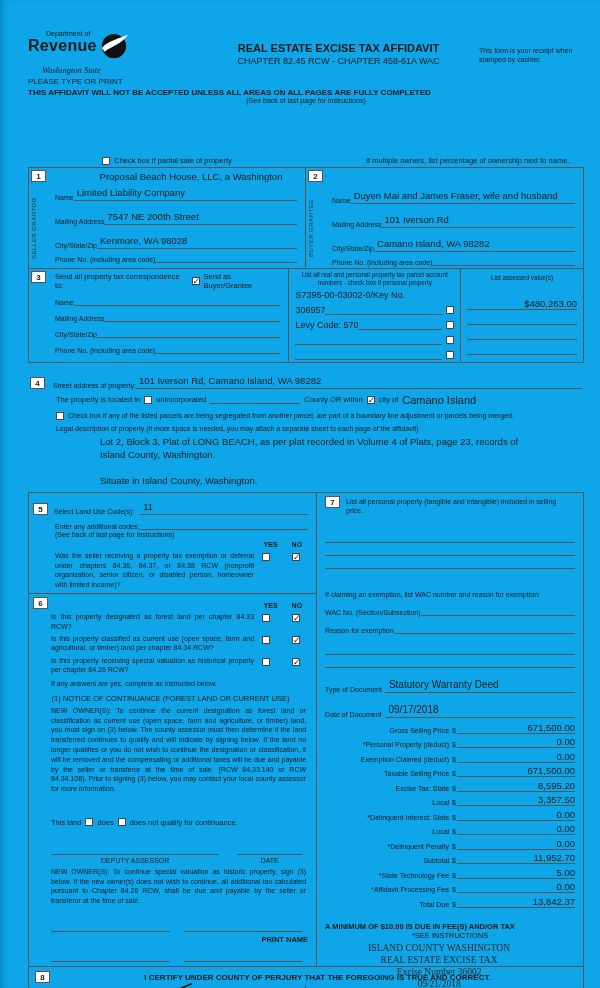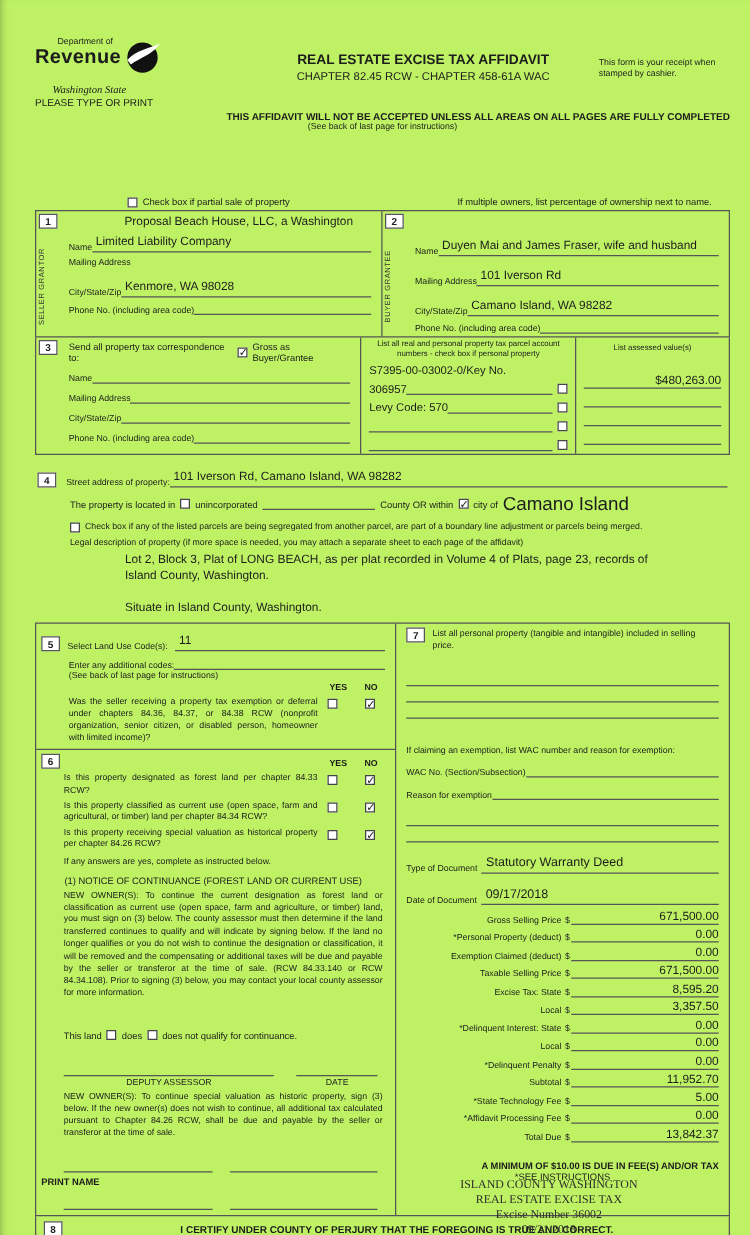--- a/index.html
+++ b/index.html
@@ -1,18 +1,18 @@
 <!DOCTYPE html>
 <html><head>
 <meta charset="utf-8">
 <style>
   * { margin:0; padding:0; box-sizing:border-box; }
   html,body { background:#e8e8e6; }
   .page {
-    width:600px; height:988px; margin:0 auto; background:#bef264;
+    width:600px; height:988px; margin:0 auto; background:#0ea5e9;
     font-family:"Liberation Sans", sans-serif; color:#1c1c1c; position:relative;
     box-shadow: inset 6px 0 8px -6px rgba(0,0,0,.35);
     padding:30px 16px 0 28px; overflow:hidden;
   }
   .b { font-weight:bold; }
   .l { font-size:7px; white-space:nowrap; }
   .v { font-size:9.5px; white-space:nowrap; padding:0 3px; }
   .r { display:flex; align-items:flex-end; }
   .u { flex:1; border-bottom:1px solid #555; min-height:9px; }
   .cb { display:inline-block; width:8px; height:8px; border:1px solid #444;
@@ -27,21 +27,21 @@
   .logo-row { display:flex; align-items:flex-start; }
   .dept { font-size:7px; margin-left:18px; }
   .rev { font-size:16px; font-weight:bold; letter-spacing:.3px; }
   .wa { font-size:8.5px; font-style:italic; margin-left:14px; font-family:"Liberation Serif",serif; }
   .swoosh { margin-left:2px; margin-top:-4px; }
   .titleblk { flex:1; text-align:center; padding-top:12px; }
   .title { font-size:11px; font-weight:bold; }
   .subtitle { font-size:9px; margin-top:2px; }
   .receipt { width:105px; font-size:7px; padding-top:16px; line-height:1.3; }
   .typeprint { font-size:8px; margin-top:2px; }
-  .warn { font-size:8px; text-align:right; margin-top:2px; }
+  .warn { font-size:8px; text-align:left; margin-top:2px; }
   .warnsub { font-size:7px; text-align:center; }
   .partialrow { display:flex; font-size:7.5px; margin:4px 0 2px 0; }
   .partialrow .half { width:50%; display:flex; gap:4px; align-items:center;margin-top:48px; }
   .partialrow .half:last-child { padding-left:60px; }
   
   .parties { display:flex; border:1.2px solid #555; }
   .party { width:50%; position:relative; padding:3px 8px 2px 26px; min-height:80px; }
   .party.seller { border-right:1px solid #555; }
   .party .secno { position:absolute; top:2px; left:2px; }
   .sidelbl { position:absolute; left:1px; top:22px; bottom:2px; width:16px;
@@ -60,21 +60,21 @@
   .s3row .txt { font-size:9px; white-space:nowrap; }
   .s3row .cb { margin-left:4px; margin-bottom:1px; }
   .s3l .r { margin-top:7px; }
   .corr { font-size:7.5px; display:flex; gap:4px; align-items:center; }
   .assessed { font-size:9.5px; text-align:right; }
   
   .sec4 { padding:4px 2px 0 2px; }
   .sec4 .r { margin-top:3px; }
   .locrow { display:flex; align-items:center; gap:4px; font-size:7.5px; margin:5px 0 0 26px; flex-wrap:nowrap; }
   .locrow .blank { width:90px; border-bottom:1px solid #555; height:9px; }
-  .locval { font-size:15px; }
+  .locval { font-size:11px; }
   .segrow { display:flex; gap:4px; font-size:7px; margin:6px 0 0 26px; }
   .legallbl { font-size:7px; margin:5px 0 0 26px; }
   .legaltext { font-size:9.5px; margin:4px 0 0 70px; width:430px; line-height:1.35; }
   .situate { font-size:9.5px; margin:14px 0 6px 70px; }
   
   .box2 { display:flex; border:1.2px solid #555; }
   .col5 { width:52%; border-right:1px solid #555; }
   .col7 { width:48%; padding:3px 8px; }
   .s5 { padding:3px 8px 4px 4px; border-bottom:1px solid #555; }
   .s6 { padding:3px 8px 4px 4px; }
@@ -86,37 +86,37 @@
   .smallnote { font-size:7px; margin-top:5px; }
   .ntitle { font-size:7.5px; font-weight:normal; text-align:center; margin-top:7px; }
   .ntext { font-size:7px; line-height:1.4; text-align:justify; margin-top:3px; padding:0 2px 0 18px; }
   .thisland { display:flex; align-items:center; gap:4px; font-size:7.5px; margin:24px 0 0 18px; }
   .dep { display:flex; gap:18px; margin:18px 6px 0 18px; }
   .dep .col { text-align:center; font-size:7px; }
   .dep .col .ln { border-bottom:1px solid #555; height:10px; margin-bottom:2px; }
   .dep .c1 { flex:2.6; } .dep .c2 { flex:1; }
   .sigpair { display:flex; gap:14px; margin:16px 6px 0 18px; }
   .sigpair .ln { flex:1; border-bottom:1px solid #555; height:10px; }
-  .printname { font-size:7.5px; font-weight:bold; text-align:left; margin-top:3px; }
+  .printname { font-size:7.5px; font-weight:bold; text-align:right; margin-top:3px; }
   
   .s7hdr { display:flex; gap:6px; align-items:flex-start; }
   .s7hdr .t { font-size:7px; line-height:1.3; padding-top:1px; }
   .blankln { border-bottom:1px solid #555; height:13px; }
   .exnote { font-size:7px; margin-top:22px; }
   .col7 .r { margin-top:9px; }
   .docrow { display:flex; align-items:flex-end; margin-top:6px; }
   .docrow .l { font-size:7px; }
   .docrow .u { margin-left:3px; }
   .docval { font-size:10px; padding:0 4px; white-space:nowrap; }
   .fees { margin-top:4px; }
   .feerow { display:flex; justify-content:flex-end; align-items:flex-end; margin-top:2.5px; }
   .feelbl { font-size:7px; }
   .feed { font-size:7px; margin:0 1px 0 3px; }
   .feeline { width:118px; border-bottom:1px solid #555; text-align:right; font-size:9.5px; white-space:nowrap; }
-  .minnote { font-size:7.5px; font-weight:bold; text-align:right; margin-top:14px; }
+  .minnote { font-size:7.5px; font-weight:bold; text-align:left; margin-top:14px; }
   .seeinstr { font-size:7.5px; text-align:center; }
   
   .sec8 { border:1.2px solid #555; border-top:none; padding:2px 0 4px 0; }
   .cert { display:flex; align-items:center; gap:8px; padding:2px 6px; }
   .cert .t { flex:1; text-align:center; font-size:8px; font-weight:bold; }
   .sigcols { display:flex; }
   .sigcol { width:50%; padding:2px 10px 2px 6px; position:relative; }
   .sigcol.gr { border-right:1px solid #555; }
   .sigcol .r { margin-top:6px; }
   .siglbl { font-size:7px; line-height:1.5; }
@@ -170,20 +170,21 @@
     <div class="party seller">
       <span class="secno">1</span>
       <span class="sidelbl">SELLER GRANTOR</span>
       <div class="nameline1">Proposal Beach House, LLC, a Washington</div>
       <div class="r" style="margin-top:0;">
         <span class="l">Name</span>
         <span class="u"><span class="v">Limited Liability Company</span></span>
       </div>
       <div class="r">
         <span class="l">Mailing Address</span>
+        <span class="u"><span class="v">7547 NE 200th Street</span></span>
       </div>
       <div class="r">
         <span class="l">City/State/Zip</span>
         <span class="u"><span class="v">Kenmore, WA 98028</span></span>
       </div>
       <div class="r">
         <span class="l">Phone No. (including area code)</span>
         <span class="u"></span>
       </div>
     </div>
@@ -208,21 +209,21 @@
       </div>
     </div>
   </div>
 
   <div class="sec3">
     <div class="s3l">
       <span class="secno">3</span>
       <div class="corr">
         <span>Send all property tax correspondence to:</span>
         <span class="cb ck"></span>
-        <span>Gross as Buyer/Grantee</span>
+        <span>Send as Buyer/Grantee</span>
       </div>
       <div class="r">
         <span class="l">Name</span>
         <span class="u"></span>
       </div>
       <div class="r">
         <span class="l">Mailing Address</span>
         <span class="u"></span>
       </div>
       <div class="r">

